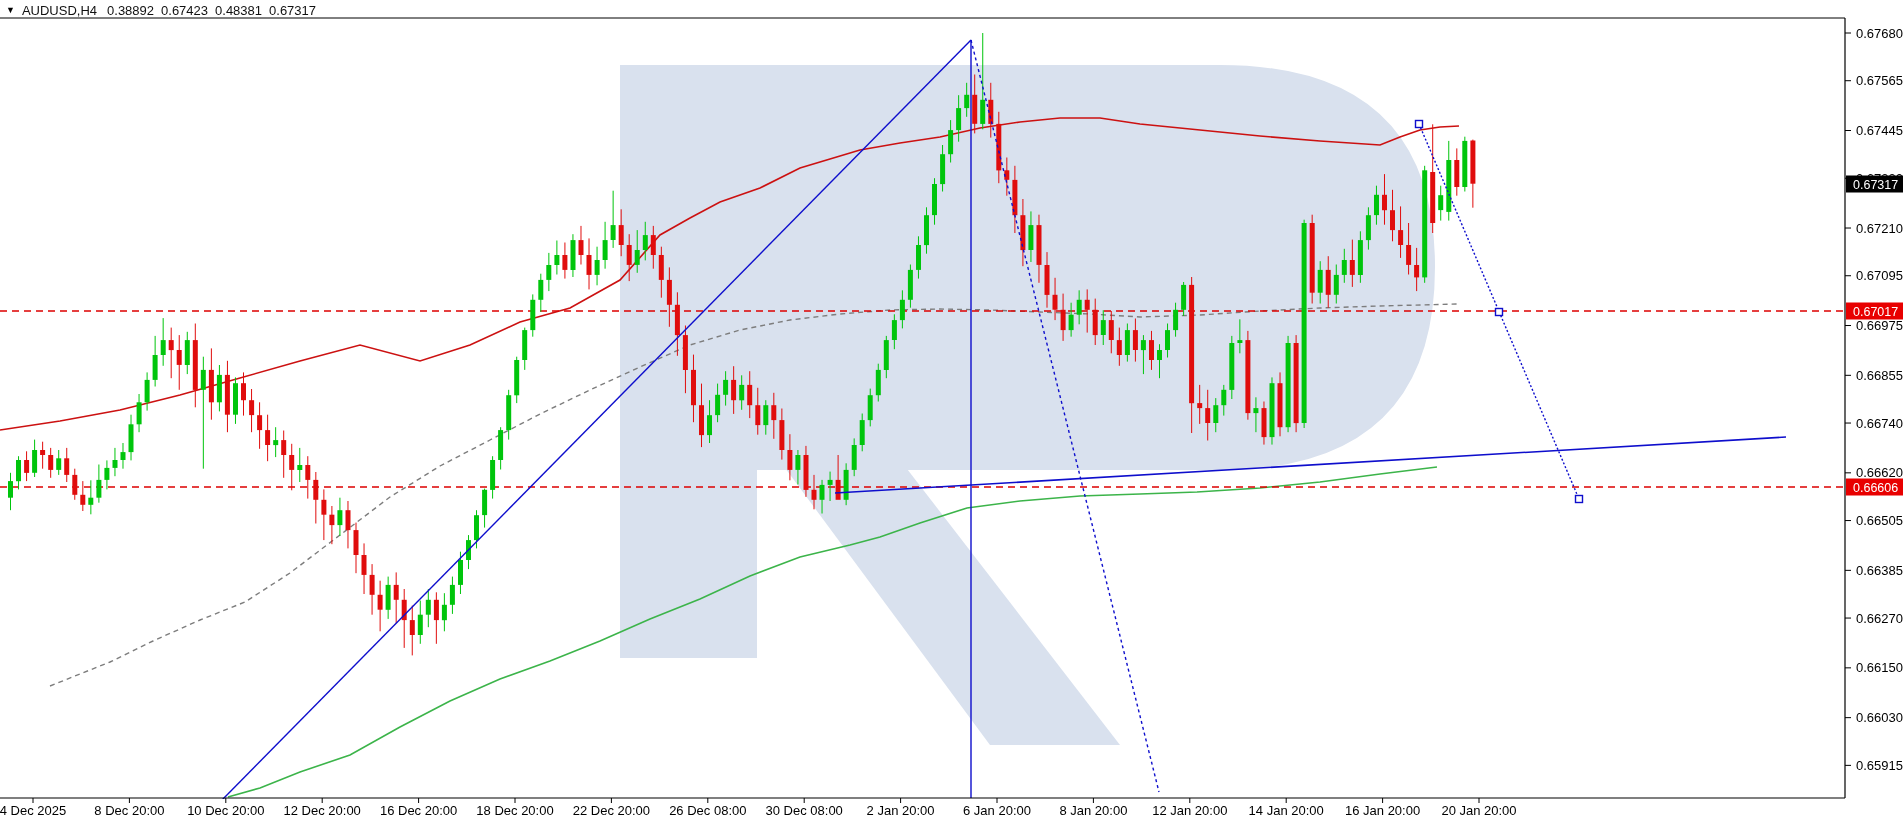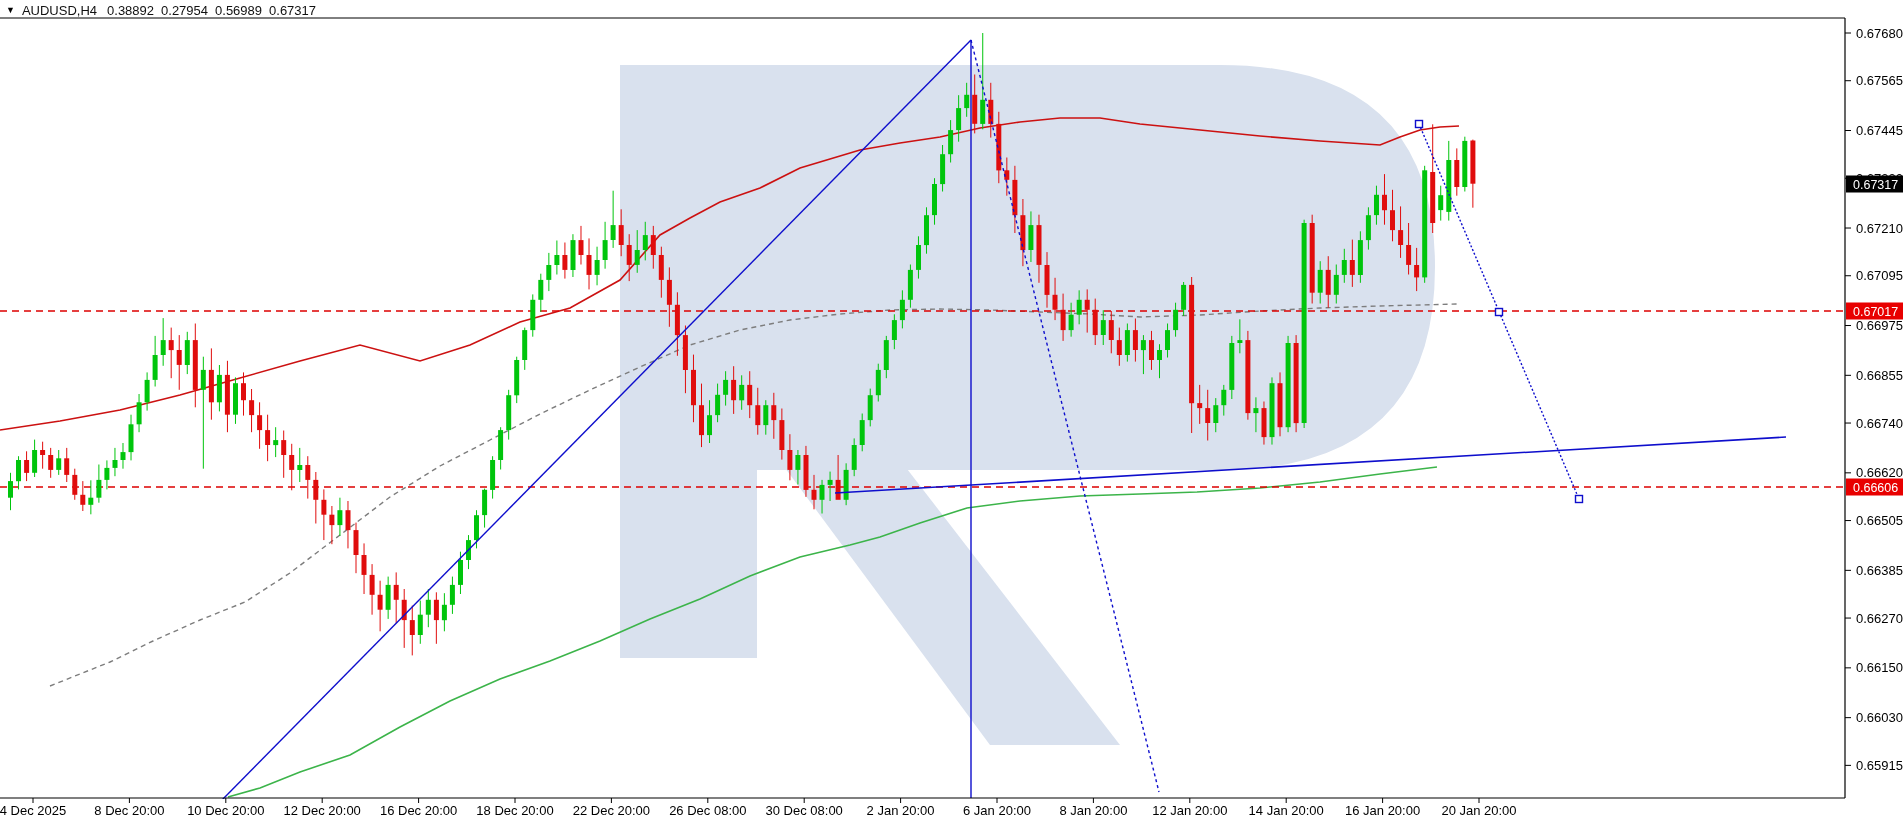--- a/index.html
+++ b/index.html
@@ -478,17 +478,17 @@
       <rect x="1846" y="302.5" width="57" height="17" fill="#e80000"></rect>
       <text x="1853" y="315.5" font-size="12.5px" fill="#ffffff" font-family="&quot;Liberation Sans&quot;,sans-serif">0.67017</text>
       <rect x="1846" y="478.5" width="57" height="17" fill="#e80000"></rect>
       <text x="1853" y="491.5" font-size="12.5px" fill="#ffffff" font-family="&quot;Liberation Sans&quot;,sans-serif">0.66606</text>
     </svg>
 
   <div id="title-bar">
     <span class="tri">▼</span>
     <span class="sym">AUDUSD,H4</span>
     <span class="val">0.38892</span>
-    <span class="val">0.27954</span>
-    <span class="val">0.56989</span>
+    <span class="val">0.67423</span>
+    <span class="val">0.48381</span>
     <span class="val">0.67317</span>
   </div>
 </div>
 
 </body></html>

